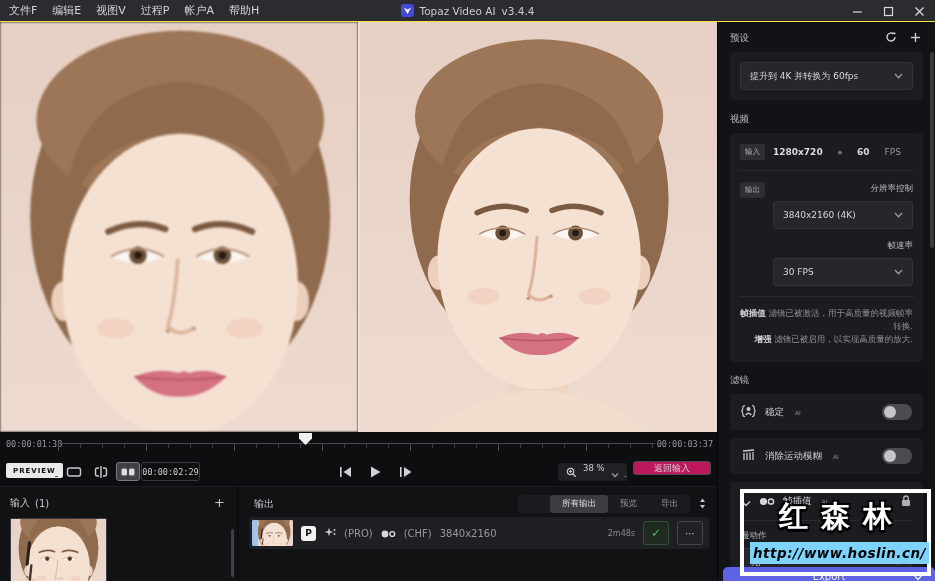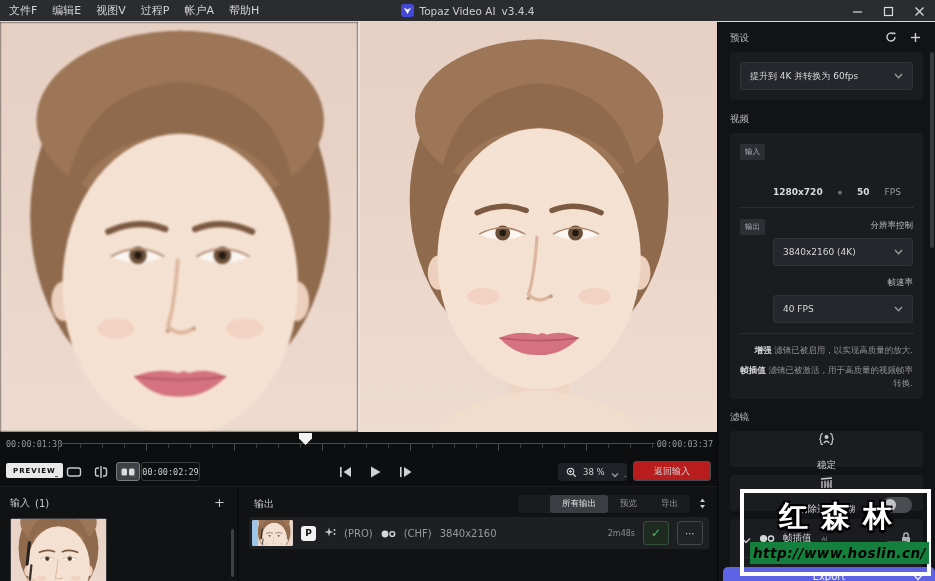--- a/index.html
+++ b/index.html
@@ -49,25 +49,25 @@
                  display:flex; align-items:center; }
   .dotsep { position:absolute; width:3px; height:1px; background:#55565a; top:21px; }
   .viewgroup { position:absolute; left:62px; top:7px; display:flex; gap:3px; }
   .viewbtn { width:24px; height:19px; border-radius:3px; display:flex; align-items:center; justify-content:center; }
   .viewbtn.sel { background:#404147; border:1px solid #797a80; }
   .tc-field { position:absolute; left:141px; top:7px; width:59px; height:19px; border:1px solid #393a3f;
               border-radius:3px; display:flex; align-items:center; justify-content:center;
               font-size:8.5px; color:#cdced1; }
   .transport { position:absolute; left:338px; top:9px; display:flex; gap:16px; align-items:center; }
   .zoompill { position:absolute; left:558px; top:8px; height:18px; background:#202126; border-radius:3px;
-              display:flex; align-items:center; gap:6px; padding:7px 8px; }
+              display:flex; gap:6px; padding:0 8px; }
   .zoompill .zv { font-size:8.5px; color:#cdced1; }
-  .btn-return { position:absolute; left:633px; top:6px; width:78px; height:20px; border:1px solid #4a4b50;
+  .btn-return { position:absolute; left:633px; top:6px; width:78px; height:14px; border:1px solid #4a4b50;
                 border-radius:3px; display:flex; align-items:center; justify-content:center;
-                font-size:9px; color:#d2d3d6; background:#b91c1c; }
+                font-size:9px; color:#d2d3d6; background:#be185d; }
 
   
   .bottom { position:absolute; left:0; top:487px; width:717px; height:94px; background:#0b0c0d; }
   .inpanel { position:absolute; left:0; top:0; width:237px; height:94px; background:#111214; }
   .inhead { display:flex; align-items:center; padding:9px 12px 0 10px; font-size:10px; color:#c6c7ca; gap:5px; }
   .inhead .plus { margin-left:auto; font-size:13px; color:#c6c7ca; line-height:10px; }
   .inthumb { position:absolute; left:10px; top:31px; width:97px; height:70px; border:1px solid #3c3d42;
              border-radius:2px; overflow:hidden; background:#e8d2c6; }
   .inthumb svg { width:100%; height:100%; display:block; }
   .vscroll { position:absolute; right:3px; top:42px; width:3px; height:48px; background:#3f4045; border-radius:2px; }
@@ -95,48 +95,48 @@
   .rpanel { position:absolute; left:717px; top:22px; width:218px; height:564px; background:#121317;
             border-left:1px solid #040405; overflow:hidden; }
   .sechead { display:flex; align-items:center; padding:9px 14px 7px 12px; font-size:9.5px; color:#b9babd; }
   .sechead .icons { margin-left:auto; display:flex; gap:13px; align-items:center; }
   .card { margin:0 12px; background:#1b1c20; border-radius:4px; padding:10px;text-align:right; }
   .dd { height:28px; background:#26272c; border:1px solid #323338; border-radius:3px;
         display:flex; align-items:center; padding:0 9px; font-size:9px; color:#d6d7d9; }
   .dd .chev { margin-left:auto; }
   .vrow { display:flex; align-items:flex-start; gap:8px; }
   .vbadge { background:#2e2f35; border-radius:2px; font-size:7.5px; color:#aeafb3; padding:3px 5px; flex:none; margin-top:1px; }
-  .vval { font-size:9px; color:#d9dadd; font-weight:bold; display:flex; align-items:center; gap:15px; padding-top:4px;margin-top:40px; }
+  .vval { font-size:9px; color:#d9dadd; font-weight:bold; display:flex; align-items:center; gap:15px; padding-top:4px; }
   .vval .dim { color:#97989c; font-weight:normal; }
   .vval .dot { color:#6e6f73; font-size:5px; }
   .dotted { border-top:1px dotted #3b3c41; margin:10px 0; }
   .sublabel { font-size:8.5px; color:#b9babd; margin-bottom:6px; }
   .note { font-size:8.5px; color:#8f9094; line-height:1.5; }
   .note b { color:#d5d6d9; font-weight:bold; }
   .fcard { margin:0 12px 8px 12px; background:#1b1c20; border-radius:4px; height:36px;
-           display:flex; align-items:center; gap:9px; padding:0 11px;flex-direction:column; }
+           display:flex; align-items:center; gap:9px; padding:0 11px; }
   .flabel { font-size:9.5px; color:#d2d3d6; }
   sup.ai { font-size:6px; color:#8a8b8f; margin-left:2px; }
   .toggle { margin-left:auto; width:30px; height:16px; border-radius:8px; background:#4b4c52; position:relative; flex:none; }
   .toggle .knob { position:absolute; left:2px; top:2px; width:12px; height:12px; border-radius:50%; background:#c4c5c9; }
   .xcard { margin:0 12px; background:#1b1c20; border-radius:4px; padding:10px 11px; }
   .xhead { display:flex; align-items:center; gap:8px; }
   .xhead .lock { margin-left:auto; }
   .btn-export { position:absolute; left:5px; right:0; bottom:0; height:19px; background:#5e63e6;
                 border-radius:5px 5px 0 0; display:flex; align-items:center; justify-content:center;
                 color:#eceefc; font-size:10px; }
   .btn-export .chev { position:absolute; right:12px; top:5px; }
   .rscroll { position:absolute; right:1px; top:30px; width:4px; height:196px; background:#3a3b41; border-radius:2px; }
 
   
   .wm { position:absolute; left:740px; top:489px; width:191px; height:87px; border:4px solid #ffffff; z-index:60; }
   .wm-title { margin-top:4px; text-align:center; font-size:29px; font-weight:bold; color:#ffffff;
               letter-spacing:13px; padding-left:13px;
               text-shadow:-2px -2px 0 #000, 2px -2px 0 #000, -2px 2px 0 #000, 2px 2px 0 #000, 0 3px 0 #000; }
-  .wm-url { position:absolute; left:6px; right:-2px; bottom:8px; background:#15803d; color:#000;
+  .wm-url { position:absolute; left:6px; right:-2px; bottom:8px; background:#7dd3fc; color:#000;
             font-weight:bold; font-style:italic; font-size:13.5px; text-align:center; padding:3px 0;
             font-family:"DejaVu Sans","Liberation Sans",sans-serif; letter-spacing:0.5px; }
 </style>
 </head>
 <body>
 
 <div class="app">
 
   <svg width="0" height="0" style="position:absolute">
     <defs>
@@ -373,52 +373,52 @@
 
     <div class="sechead" style="padding-top:13px">
       <span>视频</span>
     </div>
     <div class="card">
       <div class="vrow">
         <span class="vbadge">输入</span>
         <span class="vval">
           <span>1280x720</span>
           <span class="dot">●</span>
-          <span>50</span>
+          <span>60</span>
           <span class="dim">FPS</span>
         </span>
       </div>
       <div class="dotted"></div>
       <div class="vrow">
         <span class="vbadge">输出</span>
         <div style="flex:1">
           <div class="sublabel" style="padding-top:2px">分辨率控制</div>
           <div class="dd">
             <span>3840x2160 (4K)</span>
             <span class="chev"><svg width="9" height="6" viewBox="0 0 9 6">
                   <path d="M1,1 L4.5,4.8 L8,1" fill="none" stroke="#9a9b9f" stroke-width="1.3"></path>
                 </svg></span>
           </div>
           <div class="sublabel" style="margin-top:11px">帧速率</div>
           <div class="dd">
-            <span>40 FPS</span>
+            <span>30 FPS</span>
             <span class="chev"><svg width="9" height="6" viewBox="0 0 9 6">
                   <path d="M1,1 L4.5,4.8 L8,1" fill="none" stroke="#9a9b9f" stroke-width="1.3"></path>
                 </svg></span>
           </div>
         </div>
       </div>
       <div class="dotted"></div>
+      <div class="note">
+        <b>帧插值</b>
+        <span>滤镜已被激活，用于高质量的视频帧率转换.</span>
+      </div>
       <div class="note" style="margin-bottom:7px">
         <b>增强</b>
         <span>滤镜已被启用，以实现高质量的放大.</span>
-      </div>
-      <div class="note">
-        <b>帧插值</b>
-        <span>滤镜已被激活，用于高质量的视频帧率转换.</span>
       </div>
     </div>
 
     <div class="sechead" style="padding-top:12px">
       <span>滤镜</span>
     </div>
 
     <div class="fcard">
       <span><svg width="15" height="14" viewBox="0 0 15 14">
             <path d="M4,1.5 Q1.8,1.5 1.8,3.8 Q1.8,6.5 0.8,7 Q1.8,7.5 1.8,10.2 Q1.8,12.5 4,12.5" fill="none" stroke="#c9cacd" stroke-width="1.2"></path>

